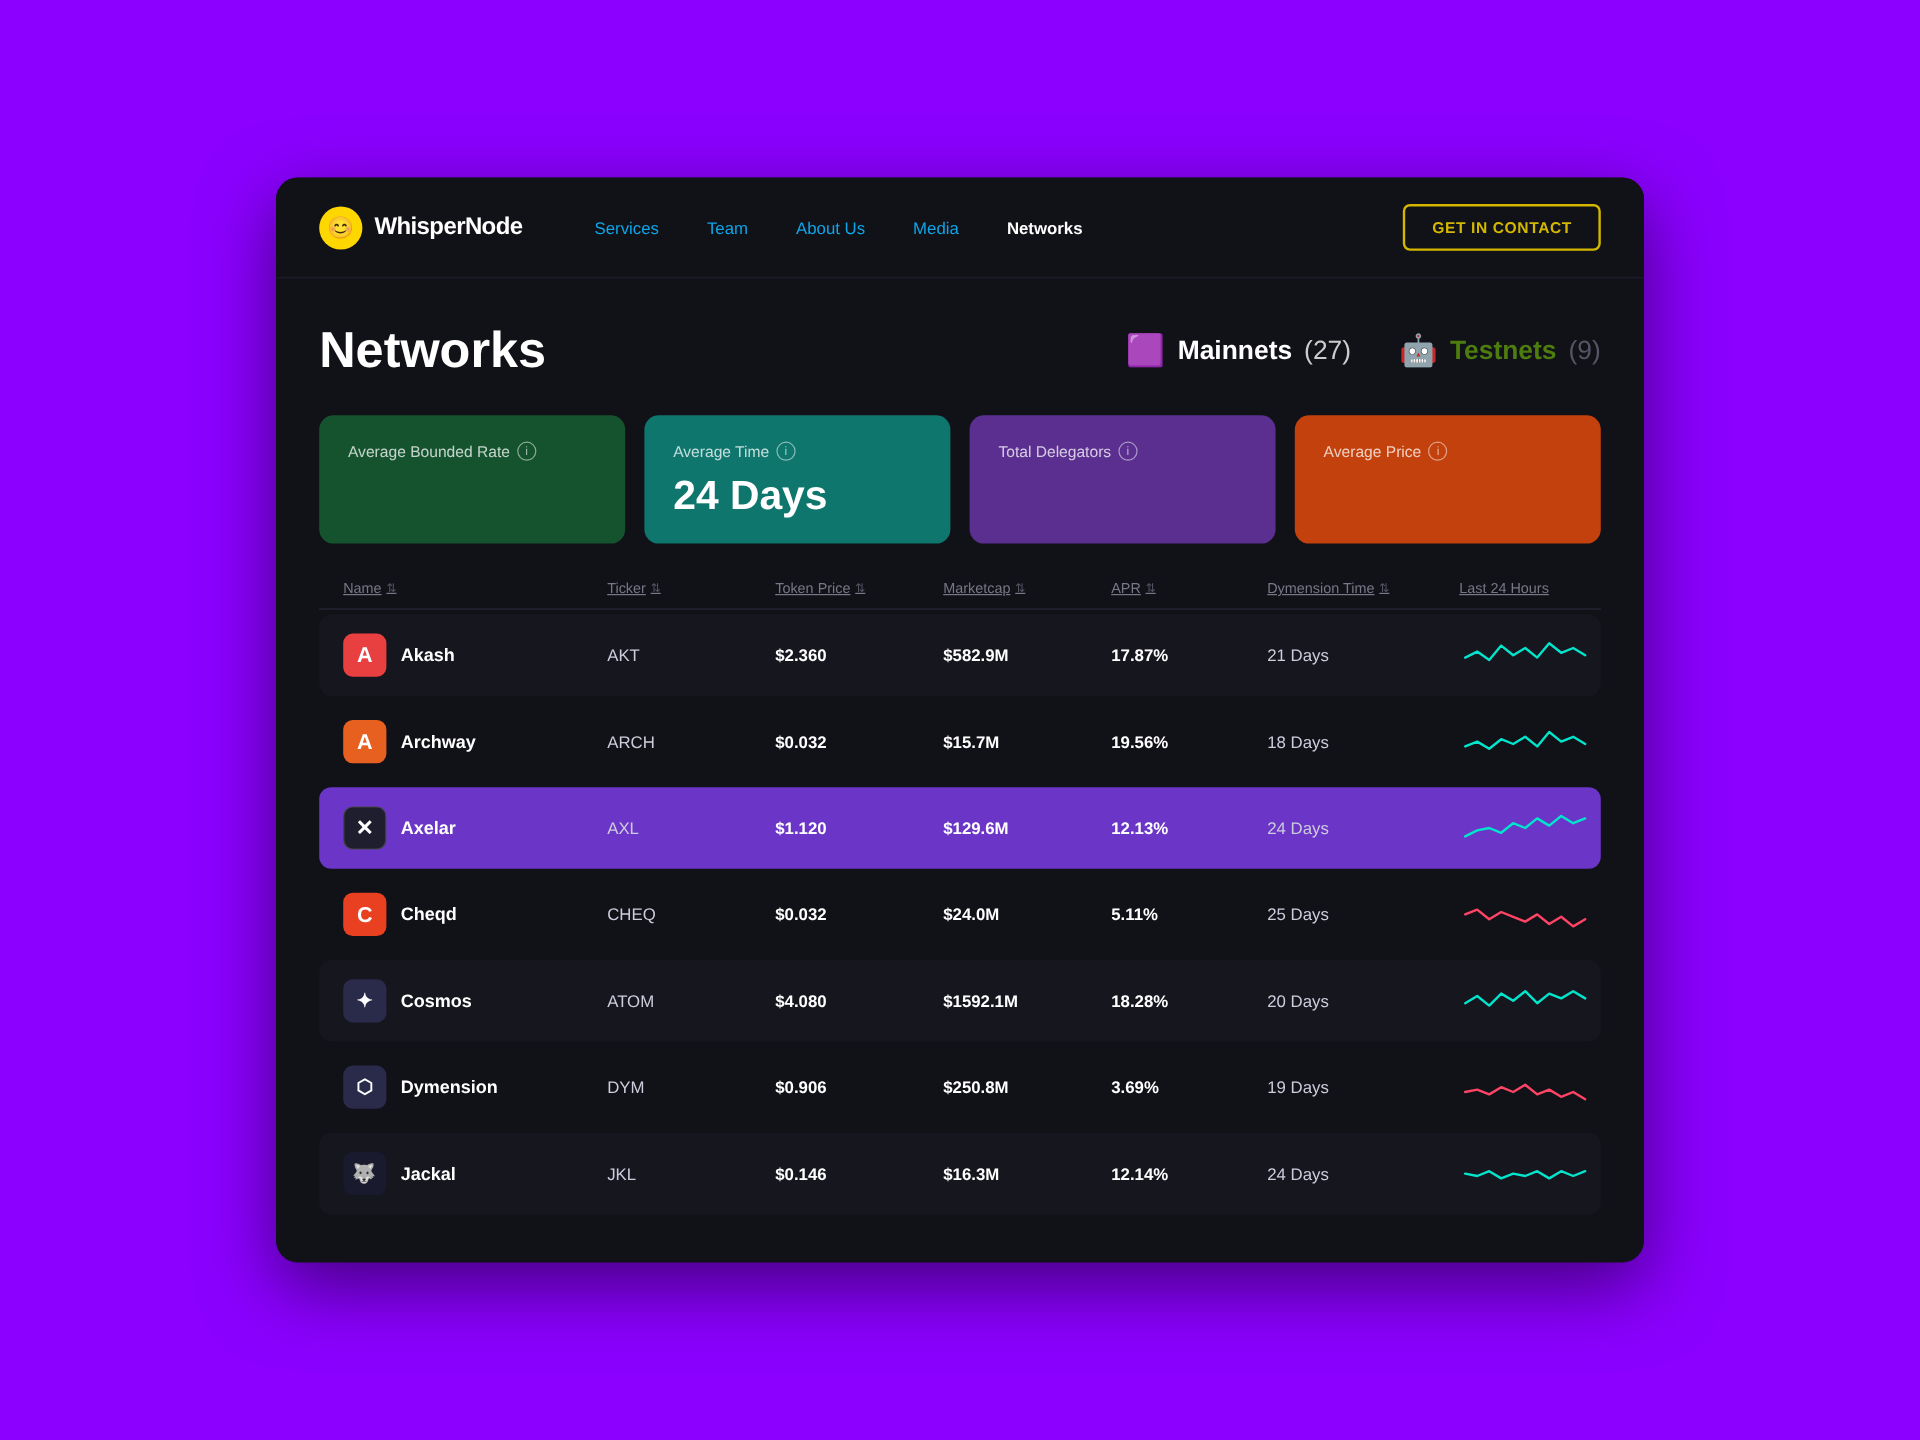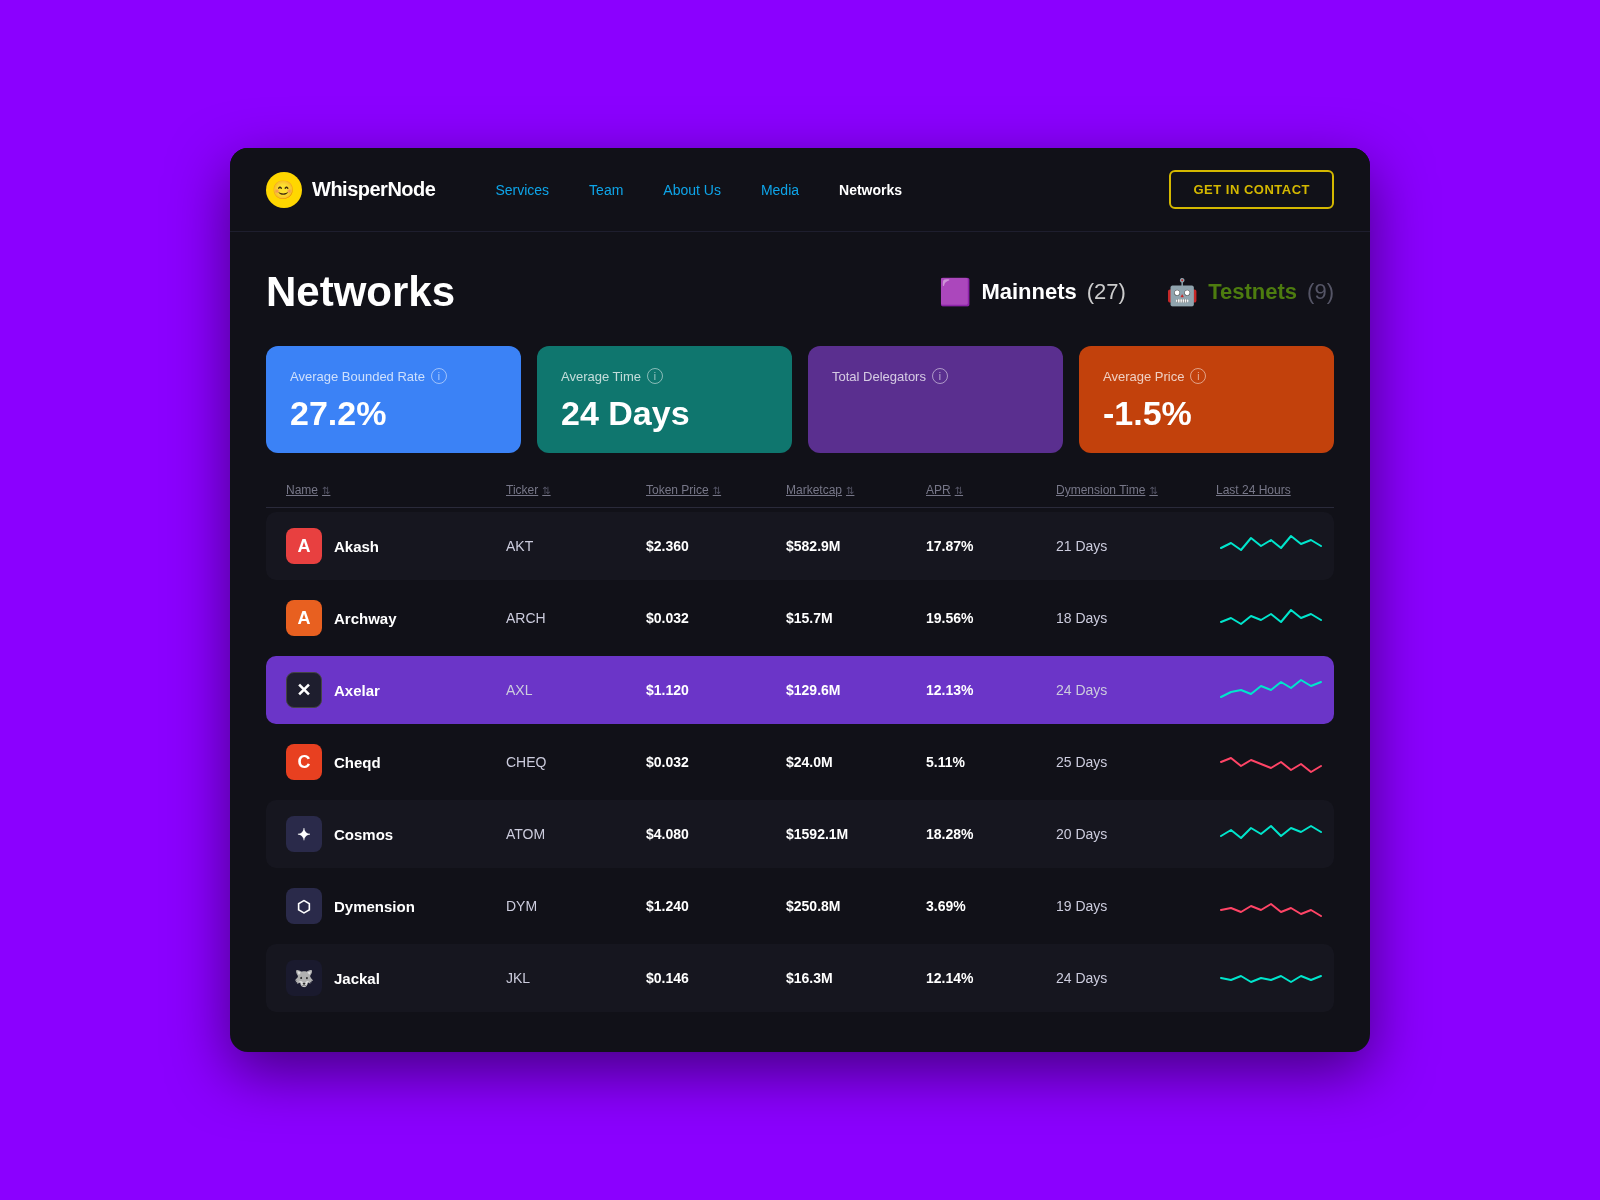--- a/index.html
+++ b/index.html
@@ -125,21 +125,21 @@
       display: grid;
       grid-template-columns: 1fr 1fr 1fr 1fr;
       gap: 16px;
       margin-bottom: 30px;
     }
     .stat-card {
       border-radius: 12px;
       padding: 22px 24px 20px 24px;
       position: relative;
     }
-    .stat-card.purple { background: #3b82f6; }
+    .stat-card.purple { background: #14532d; }
     .stat-card.purple2 { background: #0f766e; }
     .stat-card.purple3 { background: #5a2f8f; }
     .stat-card.red { background: #c2410c; }
     .stat-card-label {
       color: rgba(255,255,255,0.75);
       font-size: 13px;
       font-weight: 500;
       margin-bottom: 10px;
       display: flex;
       align-items: center;
@@ -255,41 +255,39 @@
         </div>
       </div>
     </div>
 
     <div class="stats-grid">
       <div class="stat-card purple">
         <div class="stat-card-label">
           <span>Average Bounded Rate</span>
           <span class="info-icon">i</span>
         </div>
-        <div class="stat-value">27.2%</div>
       </div>
       <div class="stat-card purple2">
         <div class="stat-card-label">
           <span>Average Time</span>
           <span class="info-icon">i</span>
         </div>
         <div class="stat-value">24 Days</div>
       </div>
       <div class="stat-card purple3">
         <div class="stat-card-label">
           <span>Total Delegators</span>
           <span class="info-icon">i</span>
         </div>
       </div>
       <div class="stat-card red">
         <div class="stat-card-label">
           <span>Average Price</span>
           <span class="info-icon">i</span>
         </div>
-        <div class="stat-value">-1.5%</div>
       </div>
     </div>
 
     <div class="table-container">
       <div class="table-header">
         <div class="th">
           <span>Name</span>
           <span class="sort-icon">⇅</span>
         </div>
         <div class="th">
@@ -396,21 +394,21 @@
     <path d="M5,20 L15,14 L25,22 L35,12 L45,18 L55,10 L65,20 L75,12 L85,16 L95,10 L105,16" fill="none" stroke="#00E5CC" stroke-width="2" stroke-linecap="round" stroke-linejoin="round"></path>
   </svg>
     </div>
   </div>
           <div class="table-row">
     <div class="cell name-cell">
       <div class="token-logo" style="background:#2a2a4a; font-size:16px; border-radius:8px; ">⬡</div>
       <span class="token-name">Dymension</span>
     </div>
     <div class="cell">DYM</div>
-    <div class="cell bold">$1.240</div>
+    <div class="cell bold">$0.906</div>
     <div class="cell bold">$250.8M</div>
     <div class="cell bold">3.69%</div>
     <div class="cell">19 Days</div>
     <div class="cell sparkline-cell">
       <svg viewBox="0 0 110 36" xmlns="http://www.w3.org/2000/svg">
     <path d="M5,22 L15,20 L25,24 L35,18 L45,22 L55,16 L65,24 L75,20 L85,26 L95,22 L105,28" fill="none" stroke="#FF4466" stroke-width="2" stroke-linecap="round" stroke-linejoin="round"></path>
   </svg>
     </div>
   </div>
           <div class="table-row dark">

